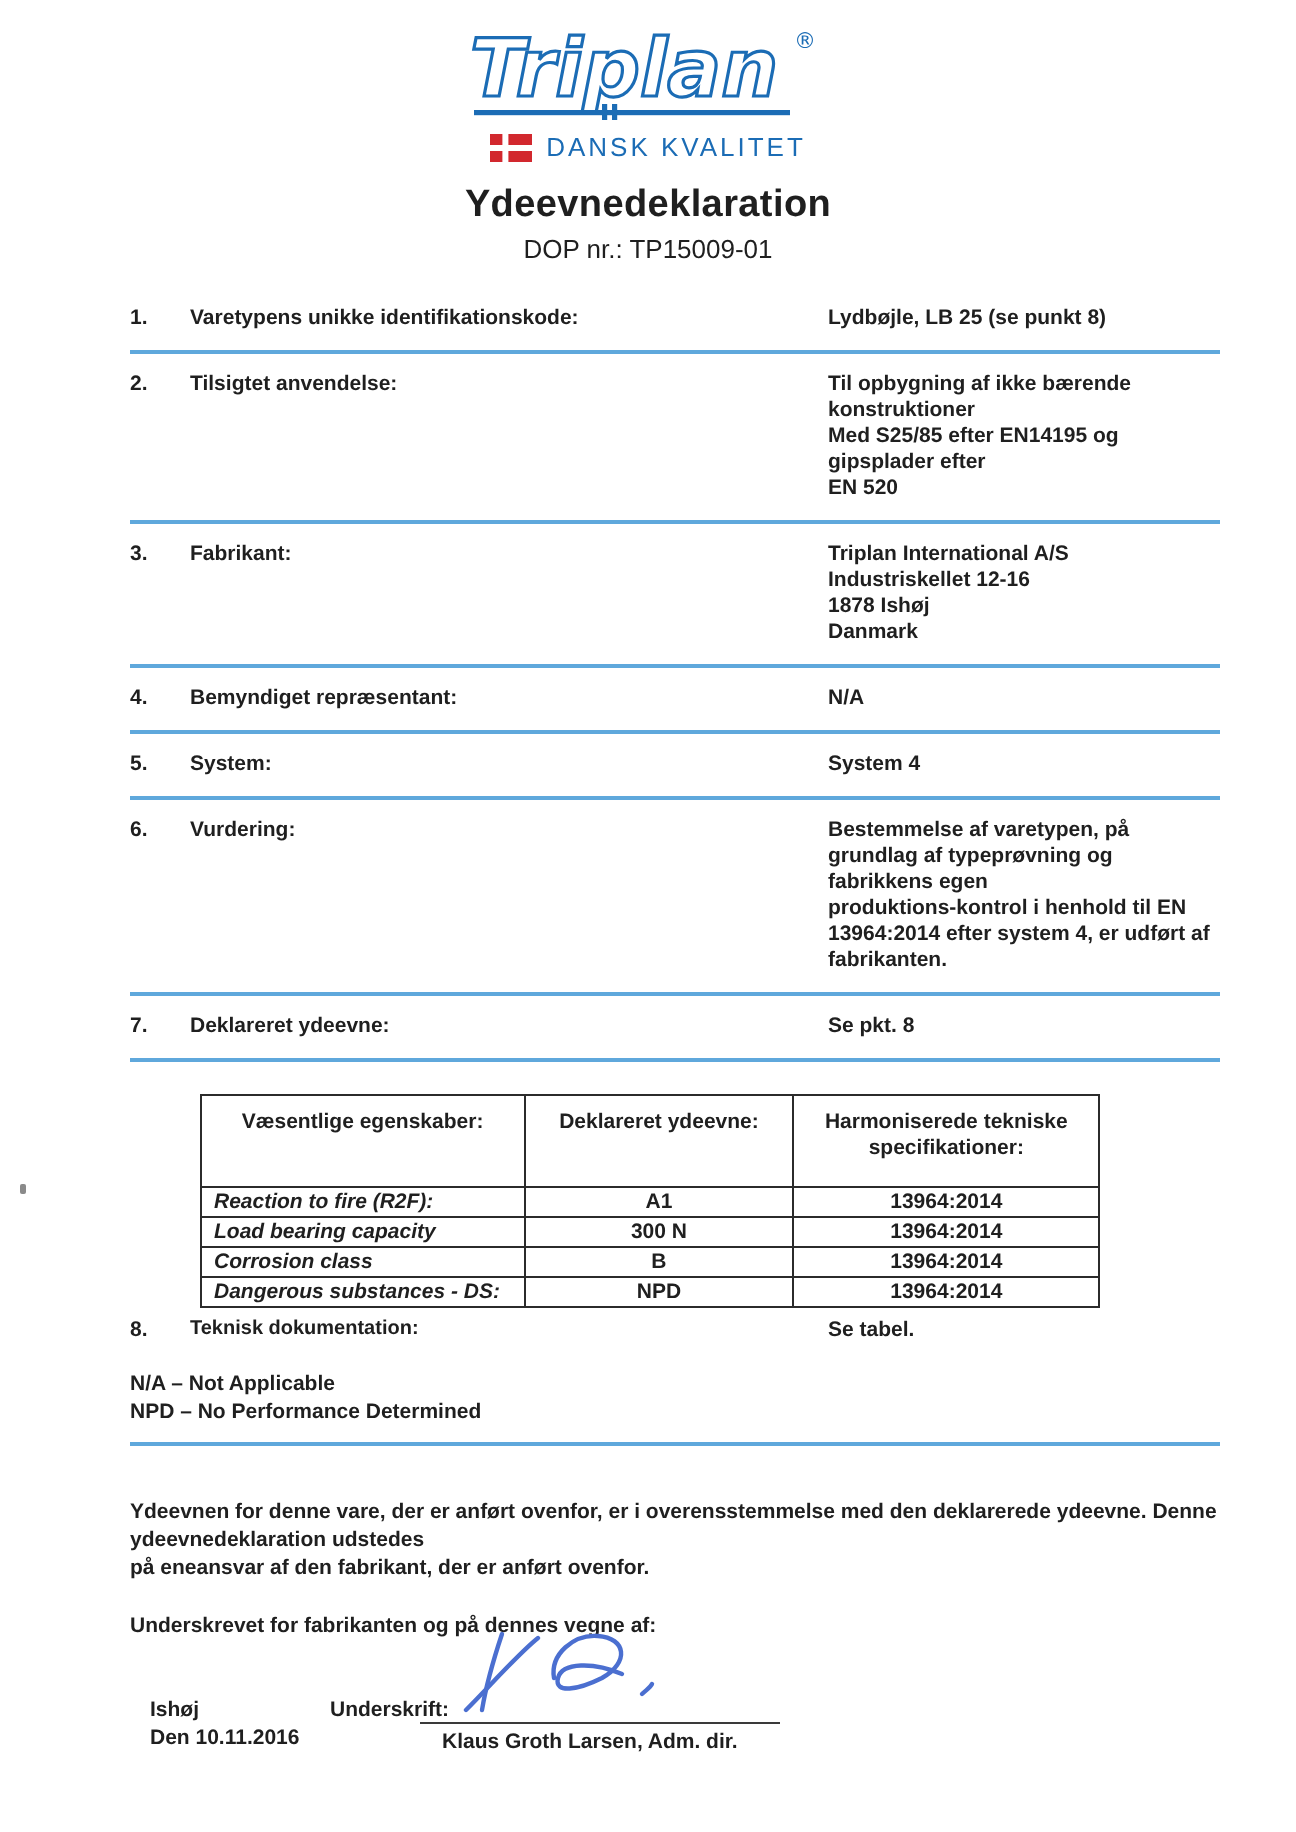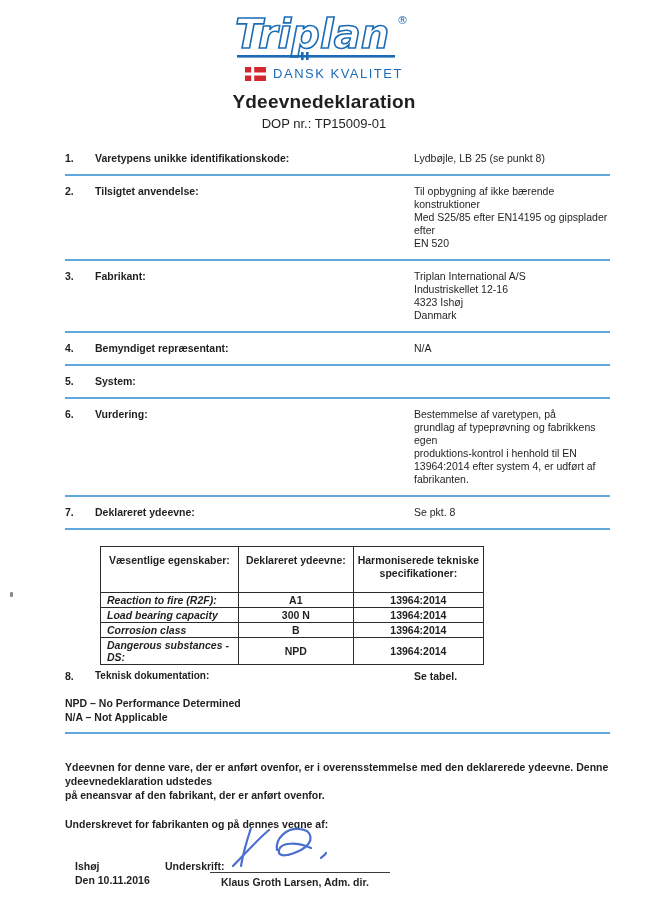--- a/index.html
+++ b/index.html
@@ -26,25 +26,25 @@
   .tagline-row{display:flex;align-items:center;justify-content:center;gap:7px;margin-top:2px;}
   .tagline{color:var(--logo-blue);font-weight:normal;font-size:13px;letter-spacing:1.5px;}
   .doc-title{font-size:19px;font-weight:bold;margin-top:6px;letter-spacing:.2px;}
   .doc-subtitle{font-size:13px;font-weight:normal;margin-top:3px;}
 
   
   #items{margin-top:12px;}
   .item{display:flex;padding:9px 0 9px;border-bottom:2px solid var(--blue-line);}
   .item .num{width:30px;font-weight:bold;font-size:10.5px;line-height:13px;}
   .item .label{flex:1;font-weight:bold;font-size:10.5px;line-height:13px;padding-right:25px;}
-  .item .value{width:196px;font-weight:normal;font-size:10.5px;line-height:13px;margin-left:12px;}
+  .item .value{width:196px;font-weight:bold;font-size:10.5px;line-height:13px;margin-left:12px;}
 
   
   .spec-table{
-    border-collapse:collapse;margin:16px 0 0 35px;width:384px;
+    border-collapse:collapse;margin:16px 0 0 35px;width:450px;
     font-size:10.5px;font-weight:bold;color:var(--ink);
   }
   .spec-table th,.spec-table td{border:1.5px solid var(--border);}
   .spec-table th{
     height:46px;vertical-align:top;padding-top:7px;text-align:center;
     font-size:10.5px;line-height:13px;
   }
   .spec-table td{padding:1px 6px;line-height:12px;height:13px;text-align:center;}
   .spec-table td.left{text-align:left;font-style:italic;}
 
@@ -114,34 +114,37 @@
             <div>Med S25/85 efter EN14195 og gipsplader efter</div>
             <div>EN 520</div>
           </div>
         </div>
         <div class="item">
           <span class="num">3.</span>
           <span class="label">Fabrikant:</span>
           <div class="value">
             <div>Triplan International A/S</div>
             <div>Industriskellet 12-16</div>
-            <div>4323 Ishøj</div>
+            <div>1878 Ishøj</div>
             <div>Danmark</div>
           </div>
         </div>
         <div class="item">
           <span class="num">4.</span>
           <span class="label">Bemyndiget repræsentant:</span>
           <div class="value">
             <div>N/A</div>
           </div>
         </div>
         <div class="item">
           <span class="num">5.</span>
           <span class="label">System:</span>
+          <div class="value">
+            <div>System 4</div>
+          </div>
         </div>
         <div class="item">
           <span class="num">6.</span>
           <span class="label">Vurdering:</span>
           <div class="value">
             <div>Bestemmelse af varetypen, på</div>
             <div>grundlag af typeprøvning og fabrikkens egen</div>
             <div>produktions-kontrol i henhold til EN</div>
             <div>13964:2014 efter system 4, er udført af</div>
             <div>fabrikanten.</div>
@@ -195,22 +198,22 @@
         </tbody>
     </table>
 
     <div class="item8">
       <span class="num">8.</span>
       <span class="label">Teknisk dokumentation:</span>
       <span class="value">Se tabel.</span>
     </div>
 
     <div id="legend">
+        <div>N/A – Not Applicable</div>
         <div>NPD – No Performance Determined</div>
-        <div>N/A – Not Applicable</div>
       </div>
 
     <div class="rule"></div>
 
     <div id="declaration">
         <div>Ydeevnen for denne vare, der er anført ovenfor, er i overensstemmelse med den deklarerede ydeevne. Denne ydeevnedeklaration udstedes</div>
         <div>på eneansvar af den fabrikant, der er anført ovenfor.</div>
       </div>
 
     <p class="signoff">Underskrevet for fabrikanten og på dennes vegne af:</p>

